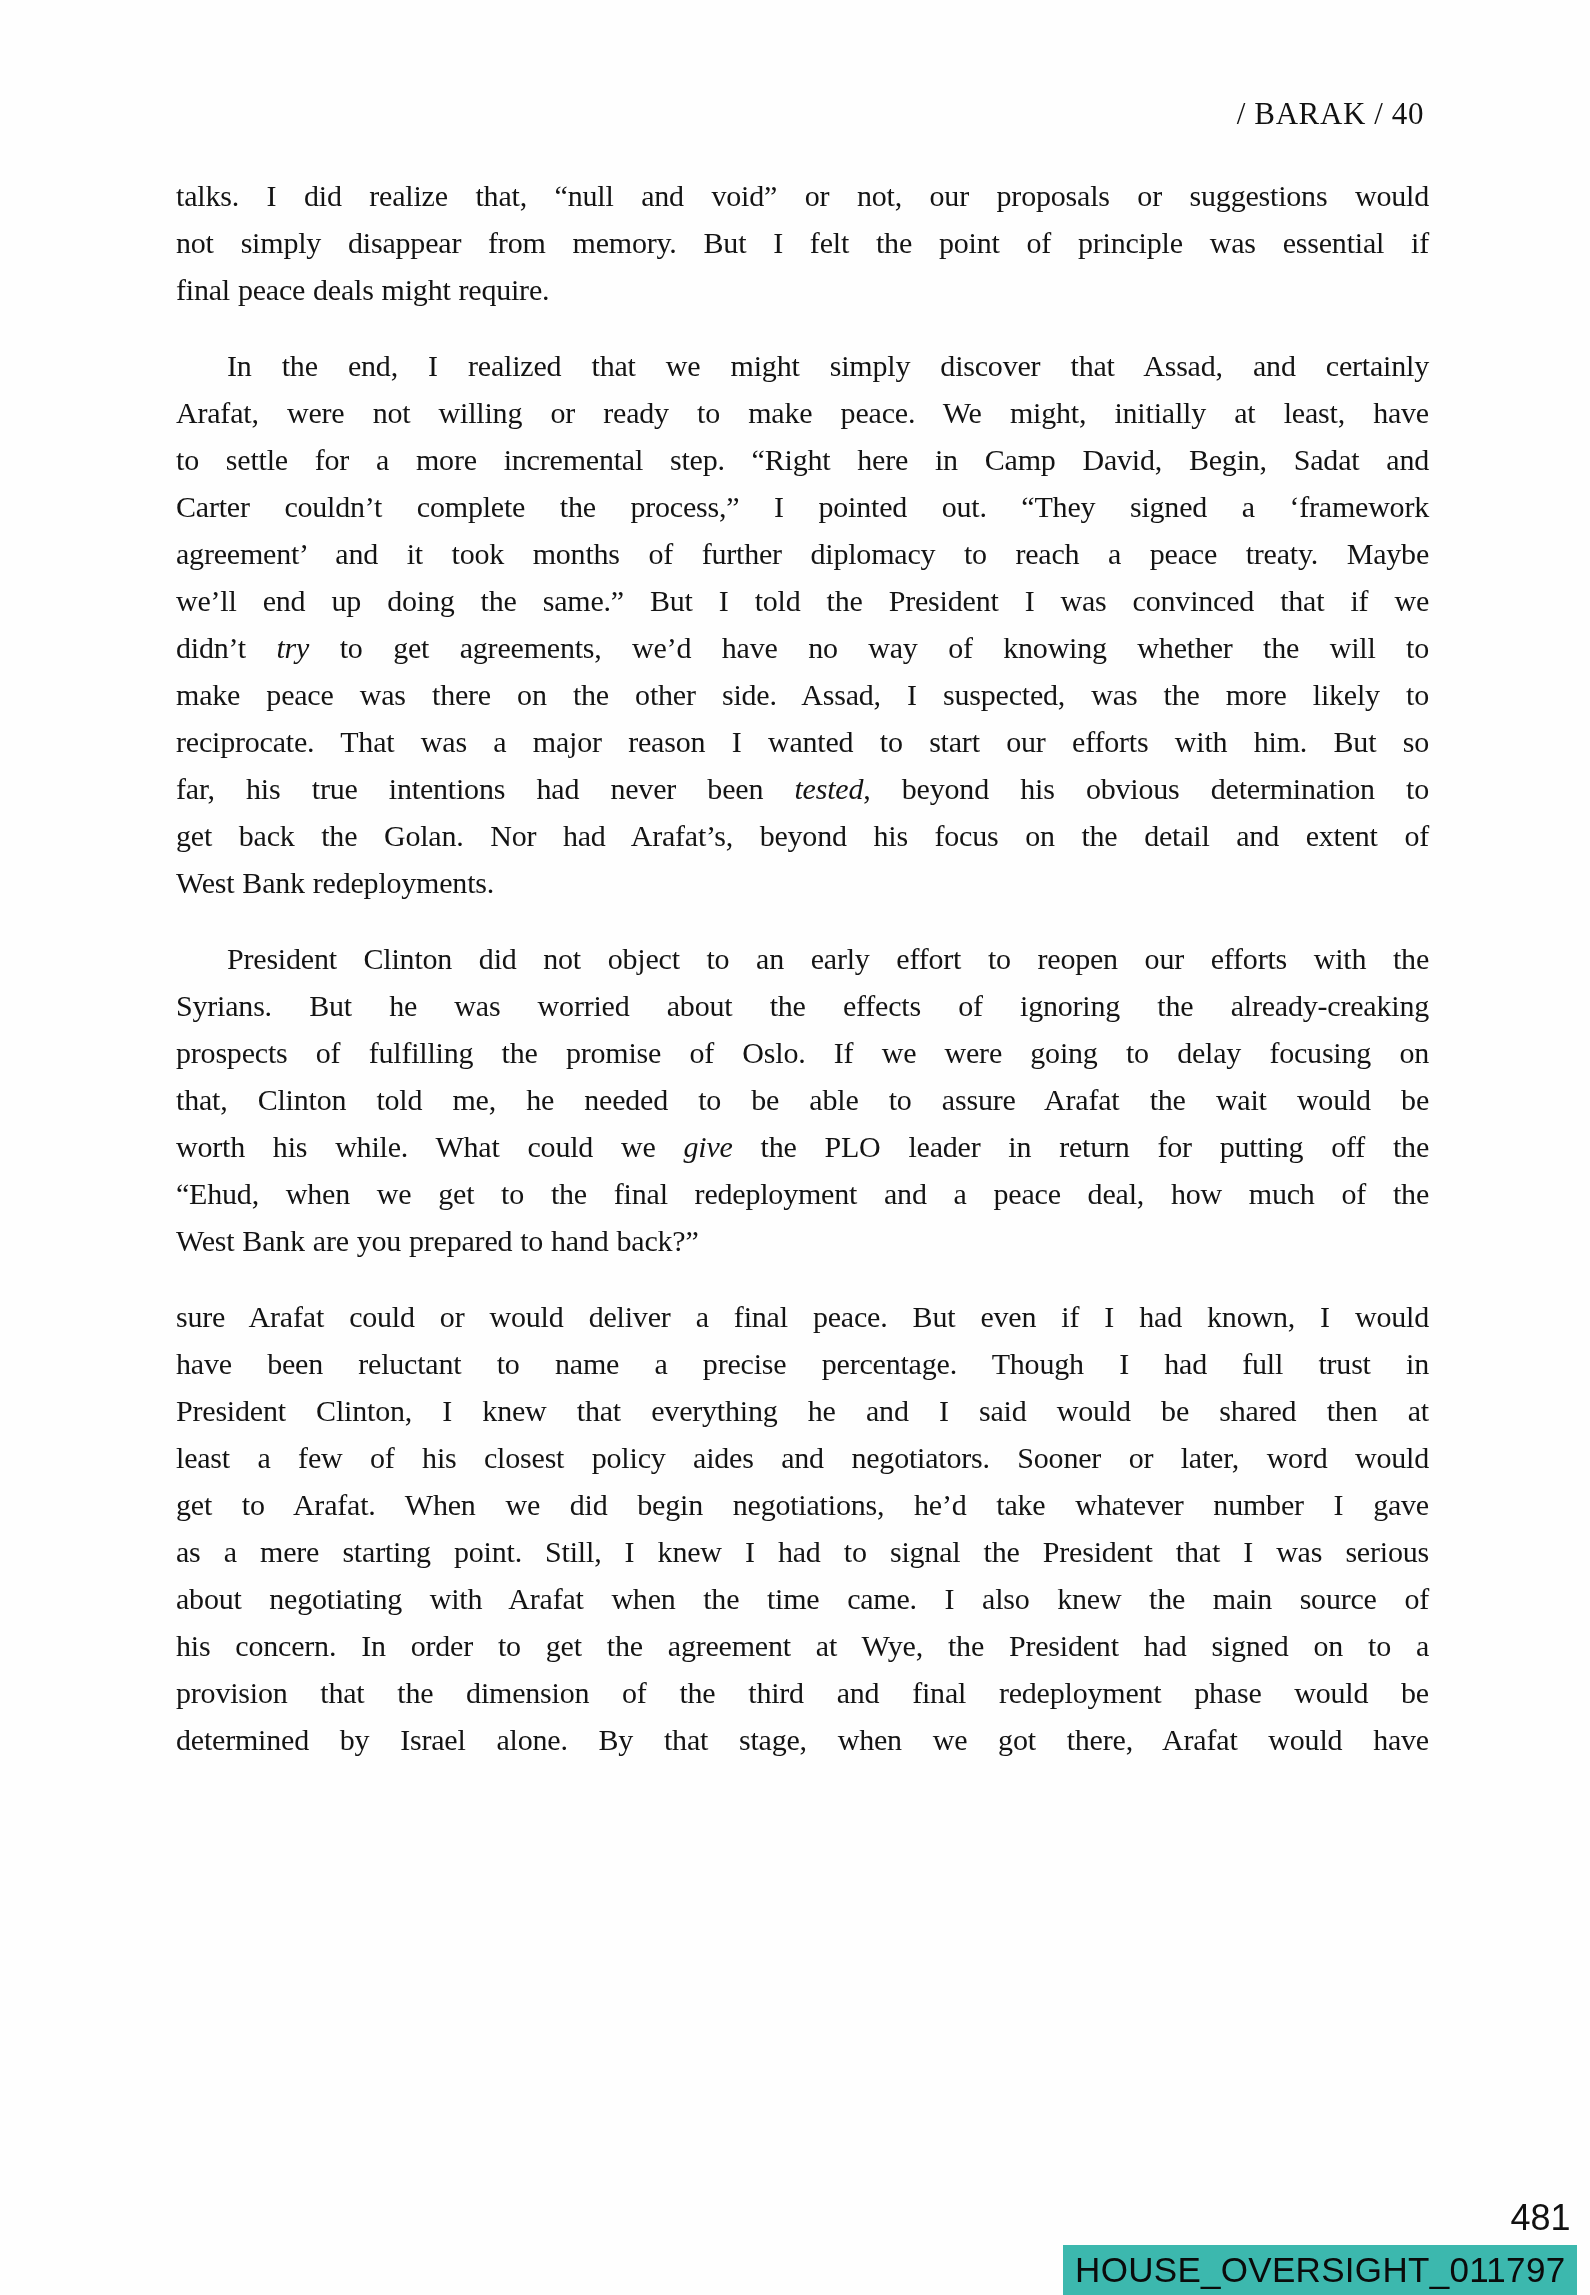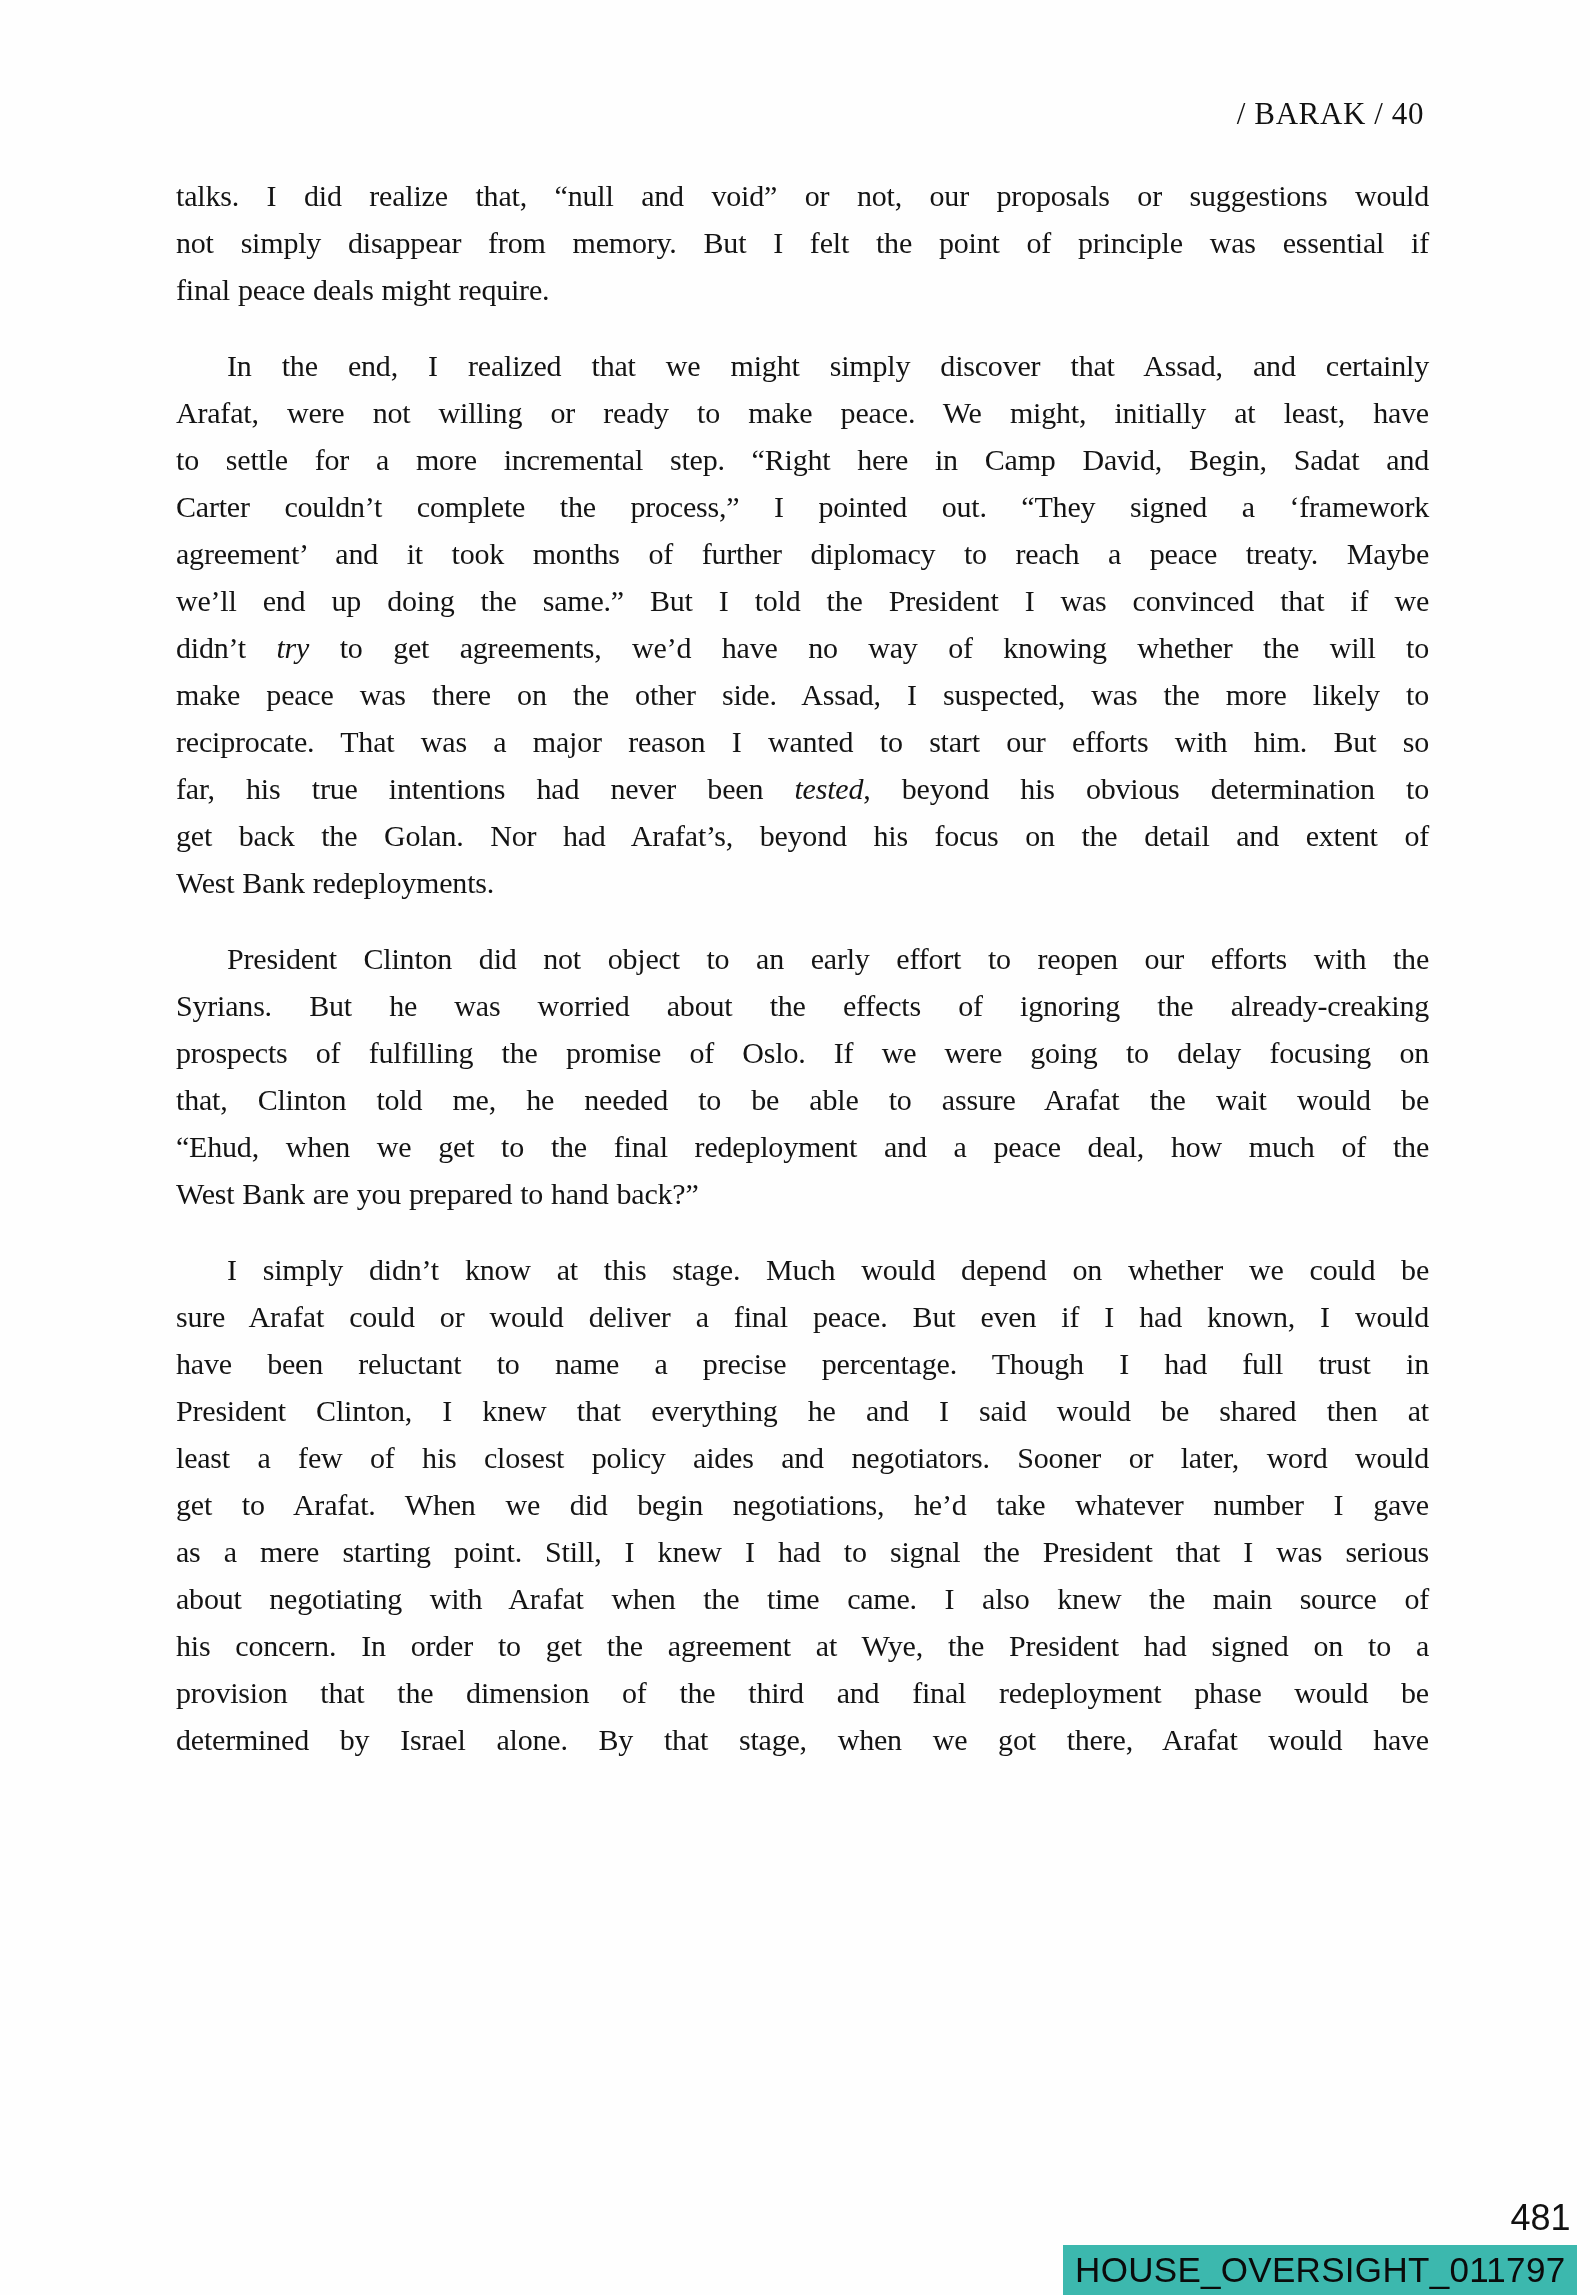--- a/index.html
+++ b/index.html
@@ -97,25 +97,25 @@
         <div class="line"><span>reciprocate. That was a major reason I wanted to start our efforts with him. But so</span></div>
         <div class="line"><span>far, his true intentions had never been </span><i>tested</i><span>, beyond his obvious determination to</span></div>
         <div class="line"><span>get back the Golan. Nor had Arafat’s, beyond his focus on the detail and extent of</span></div>
         <div class="line end"><span>West Bank redeployments.</span></div>
       </div>
       <div class="para">
         <div class="line indent"><span>President Clinton did not object to an early effort to reopen our efforts with the</span></div>
         <div class="line"><span>Syrians. But he was worried about the effects of ignoring the already-creaking</span></div>
         <div class="line"><span>prospects of fulfilling the promise of Oslo. If we were going to delay focusing on</span></div>
         <div class="line"><span>that, Clinton told me, he needed to be able to assure Arafat the wait would be</span></div>
+        <div class="line"><span>worth his while. What could we </span><i>give</i><span> the PLO leader in return for putting off the</span></div>
         <div class="line"><span>“Ehud, when we get to the final redeployment and a peace deal, how much of the</span></div>
         <div class="line end"><span>West Bank are you prepared to hand back?”</span></div>
       </div>
       <div class="para">
-        <div class="line indent"><span>I simply didn’t know at this stage. Much would depend on whether we could be</span></div>
         <div class="line"><span>sure Arafat could or would deliver a final peace. But even if I had known, I would</span></div>
         <div class="line"><span>have been reluctant to name a precise percentage. Though I had full trust in</span></div>
         <div class="line"><span>President Clinton, I knew that everything he and I said would be shared then at</span></div>
         <div class="line"><span>least a few of his closest policy aides and negotiators. Sooner or later, word would</span></div>
         <div class="line"><span>get to Arafat. When we did begin negotiations, he’d take whatever number I gave</span></div>
         <div class="line"><span>as a mere starting point. Still, I knew I had to signal the President that I was serious</span></div>
         <div class="line"><span>about negotiating with Arafat when the time came. I also knew the main source of</span></div>
         <div class="line"><span>his concern. In order to get the agreement at Wye, the President had signed on to a</span></div>
         <div class="line"><span>provision that the dimension of the third and final redeployment phase would be</span></div>
         <div class="line"><span>determined by Israel alone. By that stage, when we got there, Arafat would have</span></div>

